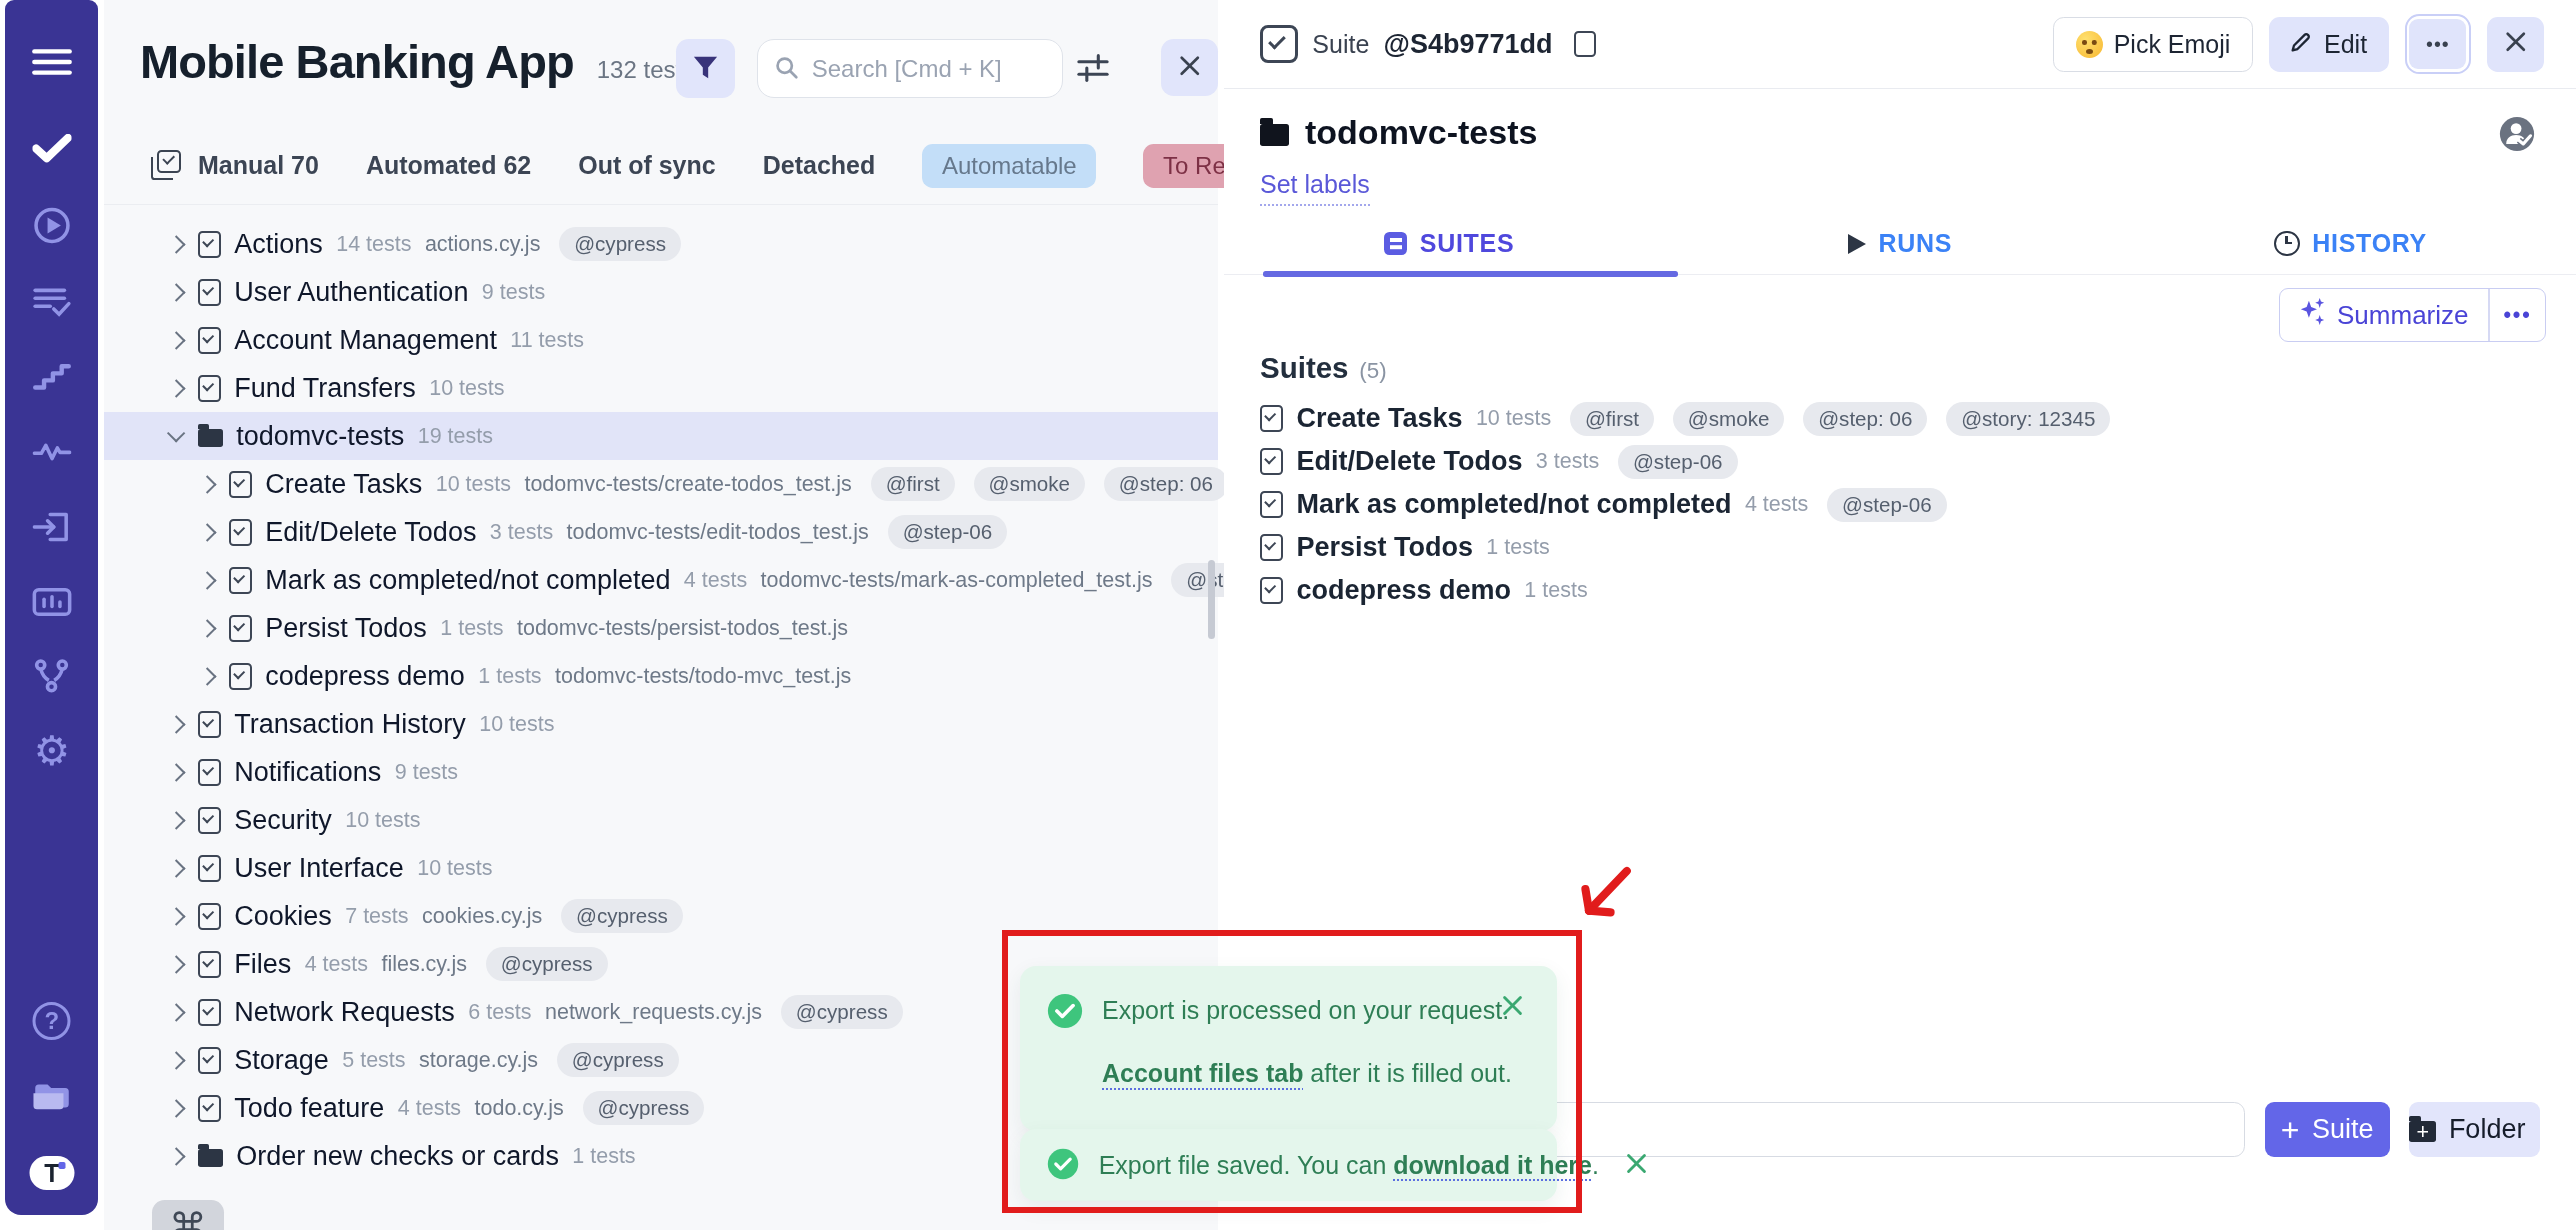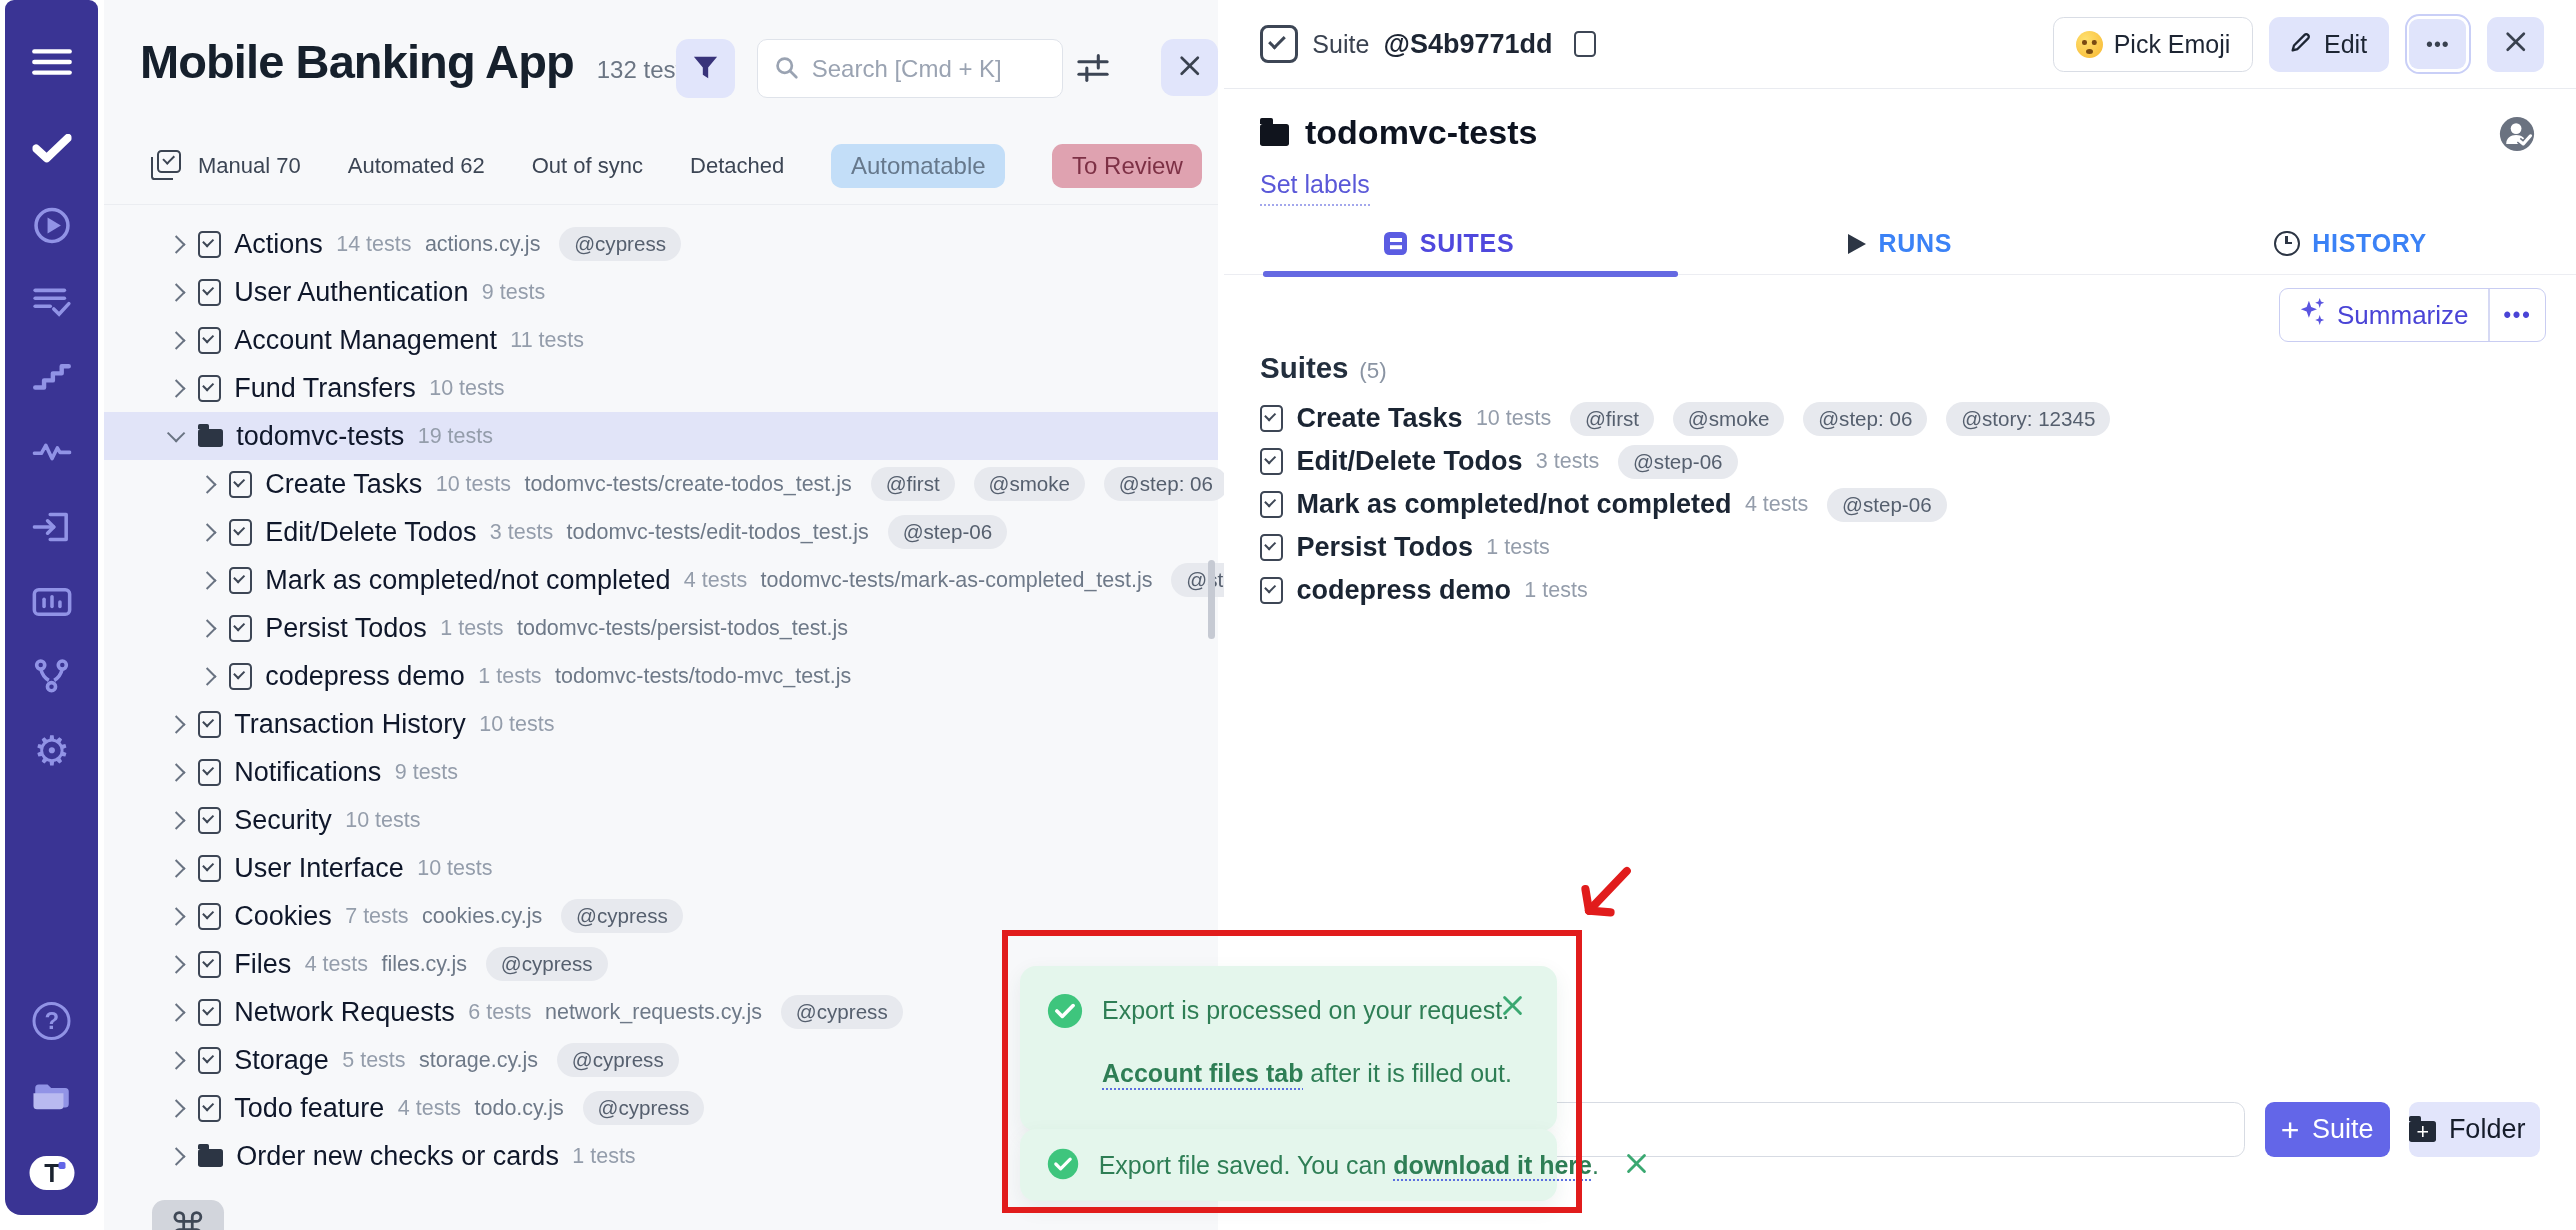--- a/index.html
+++ b/index.html
@@ -15,28 +15,28 @@
         justify-content:center;font-weight:800;color:#1b2330;font-size:25px;position:relative;}
   .logo i{position:absolute;right:9px;top:6.3px;width:7.2px;height:7.2px;background:#6366e8;border-radius:1.8px;}
   
   .leftpanel{position:absolute;left:104px;top:0;width:1114px;height:1231px;background:#f7f8fa;}
   .lp-titlerow{position:absolute;left:36px;top:34px;display:flex;align-items:baseline;gap:23px;}
   .lp-title{font-size:47px;font-weight:800;letter-spacing:-0.9px;color:#16202c;margin:0;}
   .lp-count{font-size:24px;color:#6b7583;}
   .iconbtn{border:none;cursor:pointer;display:flex;align-items:center;justify-content:center;}
   .filterbtn{position:absolute;left:572px;top:39px;width:59px;height:59px;background:#e1e5fb;border-radius:12.5px;}
   .searchbox{position:absolute;left:653px;top:39px;width:306px;height:59px;background:#fff;
-             border:1.8px solid #dfe3ea;border-radius:10px;display:flex;align-items:center;padding:13px 16px;gap:10.7px;box-sizing:border-box;}
+             border:1.8px solid #dfe3ea;border-radius:17px;display:flex;align-items:center;padding:13px 16px;gap:10.7px;box-sizing:border-box;}
   .searchbox input{border:none;outline:none;background:transparent;font-size:24px;color:#3c4554;width:100%;
                    font-family:inherit;}
   .searchbox input::placeholder{color:#9aa3b2;}
   .adjust{position:absolute;left:971px;top:52px;width:36px;height:34px;}
   .lp-close{position:absolute;left:1057px;top:39px;width:57px;height:57px;background:#e1e5fb;border-radius:12.5px;}
   .filterrow{position:absolute;left:47px;top:145px;right:18px;height:41px;display:flex;align-items:center;gap:47px;}
-  .f-label{font-size:22px;font-weight:400;color:#3c4554;cursor:pointer;white-space:nowrap;}
+  .f-label{font-size:25px;font-weight:700;color:#3c4554;cursor:pointer;white-space:nowrap;}
   .f-pill{font-size:24px;font-weight:500;padding:8px 19.7px;border-radius:10.7px;cursor:pointer;white-space:nowrap;}
   .f-auto{background:#c3def8;color:#66788c;}
   .f-review{background:#dfa2b0;color:#7d3045;}
   .sall{position:relative;width:30px;height:32px;cursor:pointer;}
   .sall::before{content:'';position:absolute;left:0;top:7.2px;width:19.7px;height:21.5px;
                 border-left:2.7px solid #3b4452;border-bottom:2.7px solid #3b4452;border-radius:0 0 0 3.6px;}
   .sall b{position:absolute;left:6.3px;top:0;width:19.7px;height:19.7px;border:2.7px solid #3b4452;border-radius:4.5px;}
   .sall b::after{content:'';position:absolute;left:3.6px;top:3.6px;width:9px;height:4.5px;
                  border-left:2.7px solid #3b4452;border-bottom:2.7px solid #3b4452;transform:rotate(-45deg);}
   .lp-divider{position:absolute;left:0;top:204px;width:100%;height:0.9px;background:#ebedf1;}

